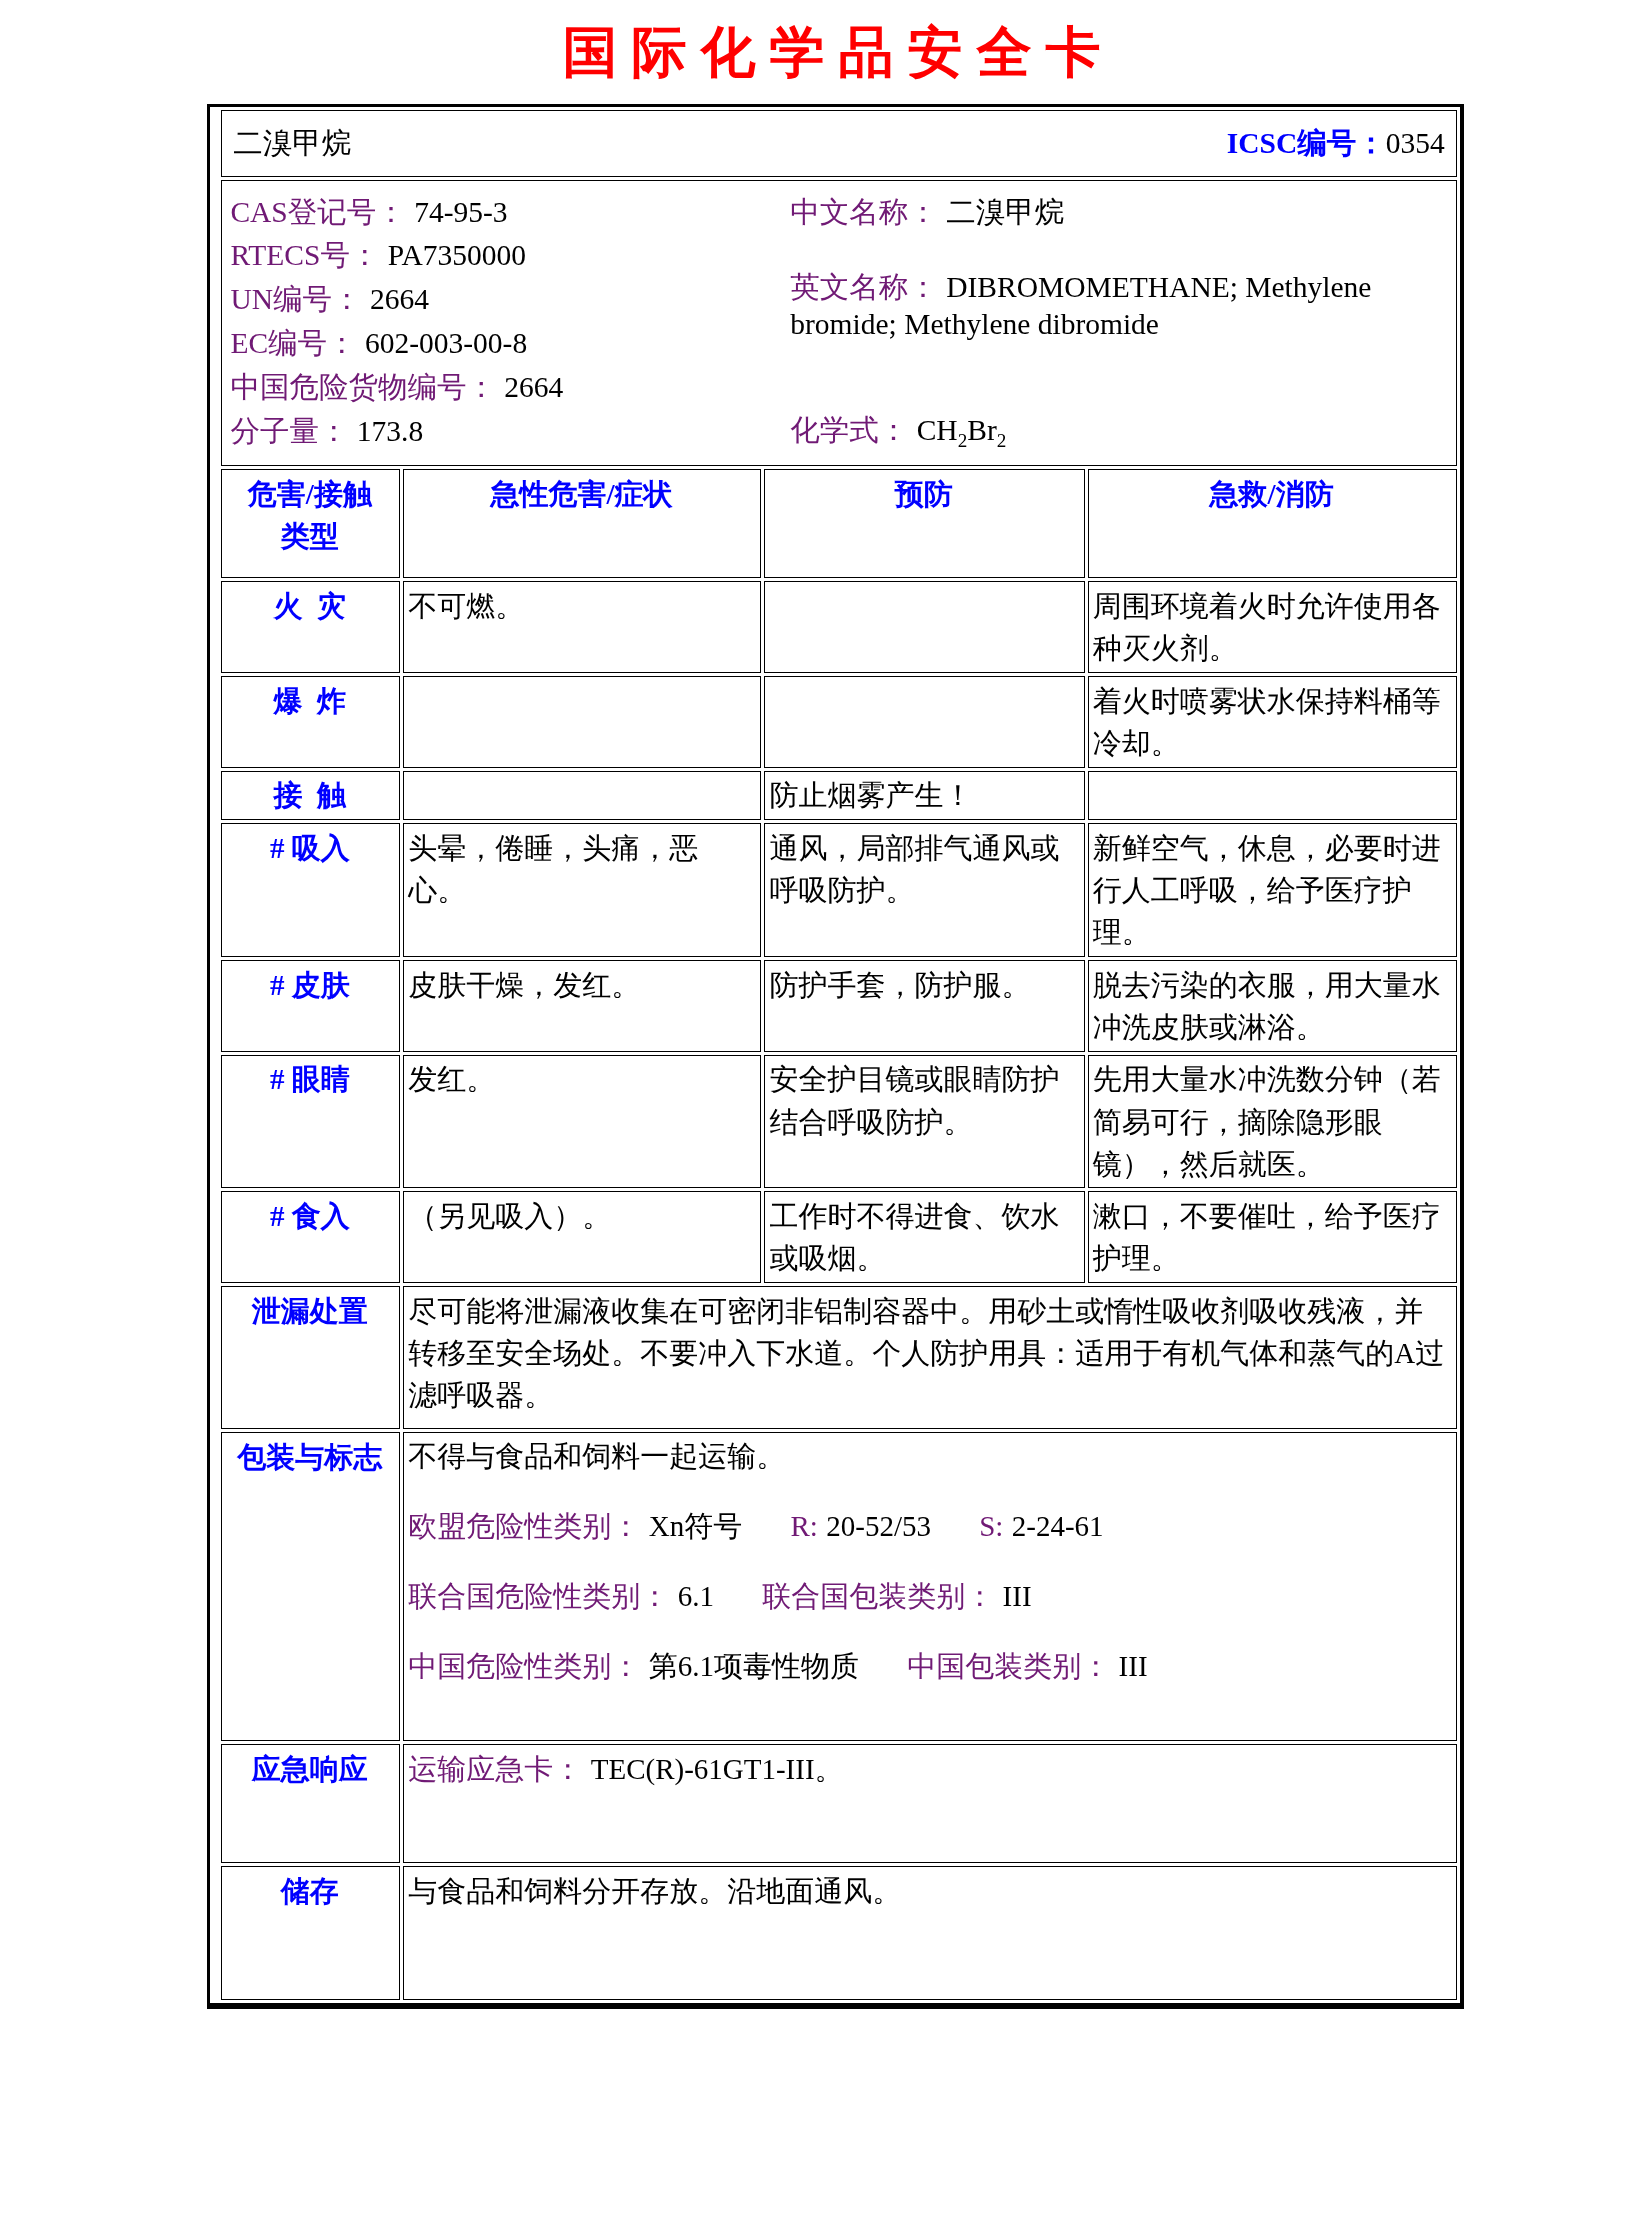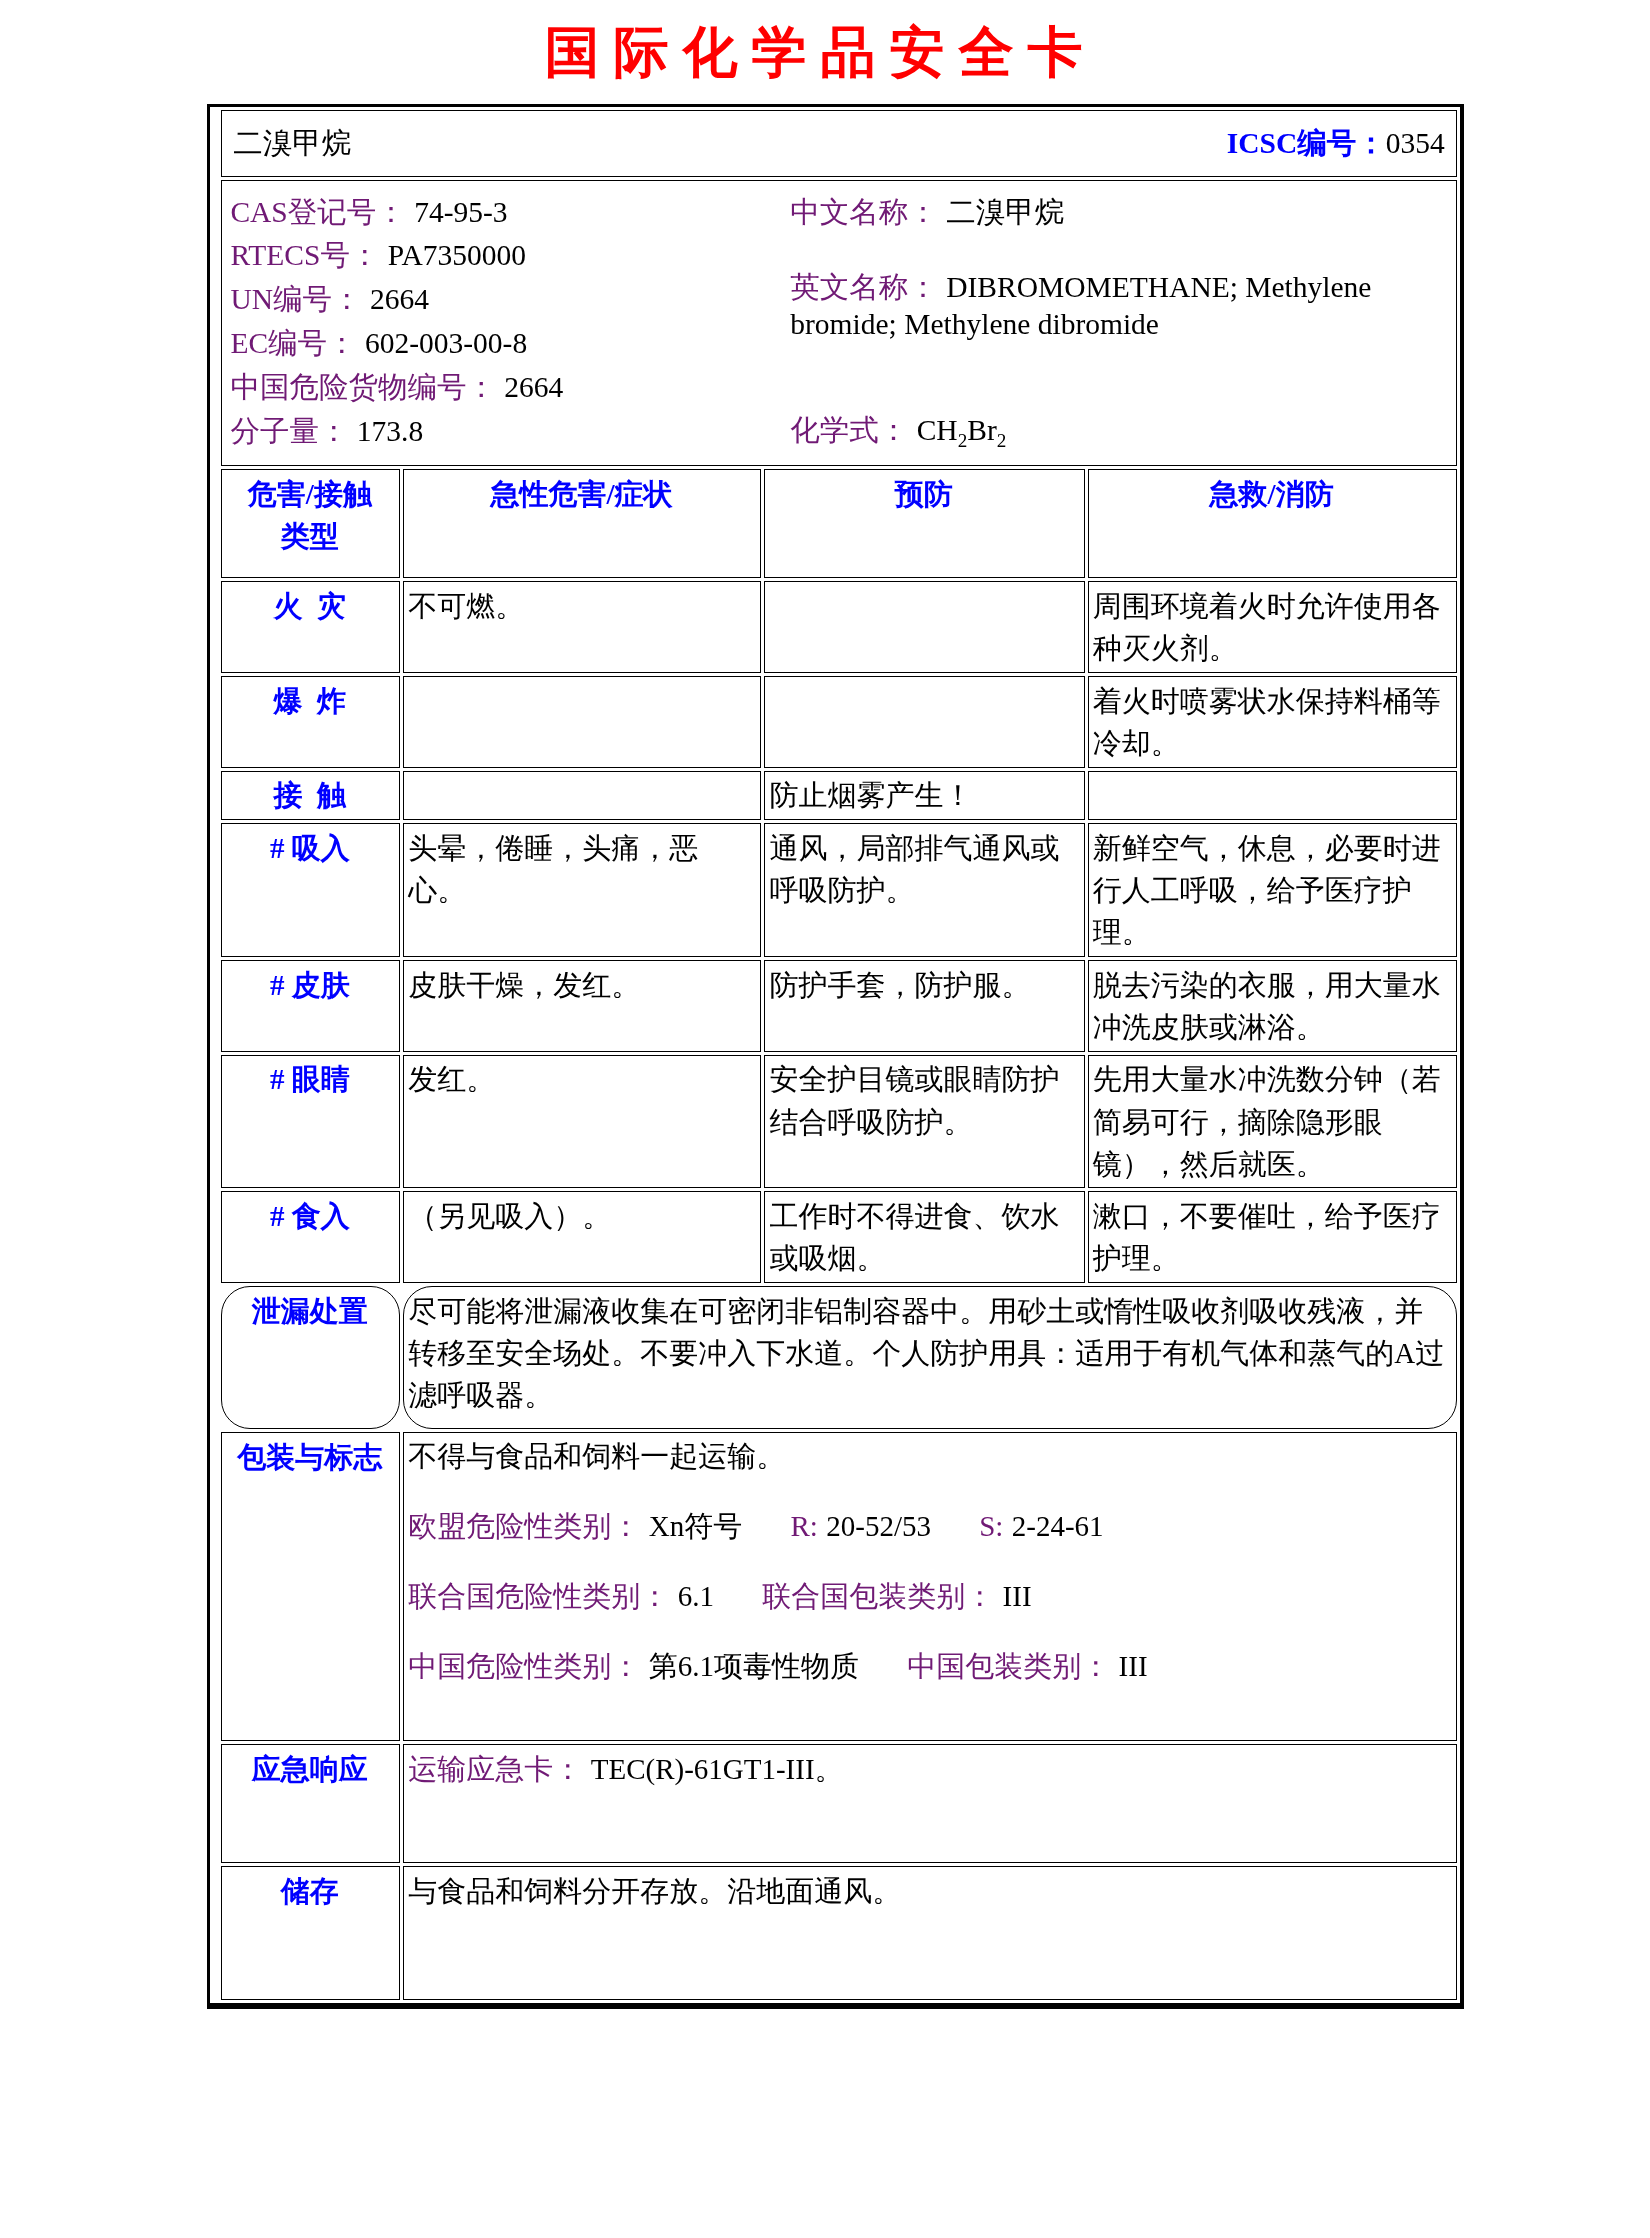--- a/index.html
+++ b/index.html
@@ -5,21 +5,21 @@
   * { box-sizing: border-box; }
   html, body { margin: 0; padding: 0; background: #ffffff; }
   body {
     width: 1650px; height: 2239px;
     font-family: "Liberation Serif", "DejaVu Serif", serif;
     color: #000;
   }
   .page { position: relative; width: 1650px; height: 2239px; overflow: hidden; background: #fff; }
 
   .title {
-    position: absolute; top: 15.5px; left: 192px; width: 1257px;
+    position: absolute; top: 15.5px; left: 210px; width: 1257px;
     margin: 0; text-align: center;
     font-size: 55px; font-weight: bold; color: #ff0000;
     letter-spacing: 14px; white-space: nowrap;
   }
 
   table.card {
     position: absolute; top: 104px; left: 207px; width: 1257px;
     table-layout: fixed;
     border-collapse: separate; border-spacing: 3.5px;
     border: 3.5px solid #000; border-right-width: 4.9px; border-bottom-width: 6.3px;
@@ -46,21 +46,21 @@
   tr.r-title  td { height: 67px; }
   tr.r-info   td { height: 260px; }
   tr.r-head   td { height: 109px; margin-left: 47px; }
   tr.r-fire   td { height: 77px; }
   tr.r-expl   td { height: 80px; }
   tr.r-contact td { height: 46px; }
   tr.r-inhal  td { height: 114px; }
   tr.r-skin   td { height: 81px; }
   tr.r-eye    td { height: 119px; }
   tr.r-ingest td { height: 84px; }
-  tr.r-spill  td { height: 143px; border-radius: 29px; }
+  tr.r-spill  td { height: 143px; }
   tr.r-pack   td { height: 309px; }
   tr.r-emer   td { height: 119px; }
   tr.r-store  td { height: 134px; }
 
   
   .name-row-inner {
     display: flex; justify-content: space-between; align-items: center;
     height: 100%; padding: 0 5.6px 0 7px; font-size: 29.5px;
   }
 

